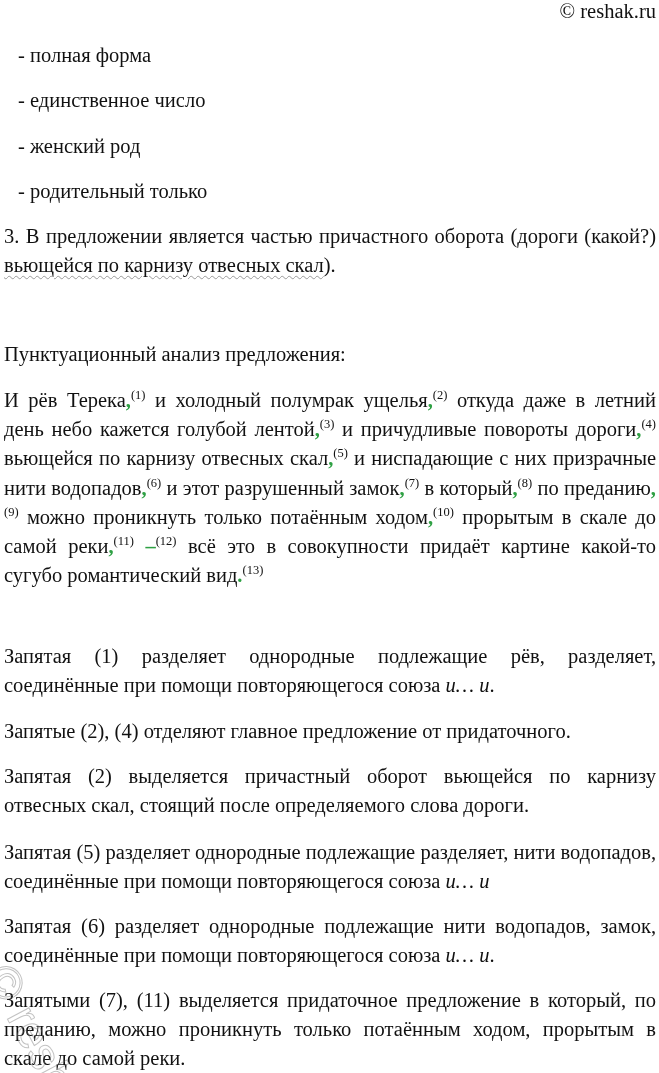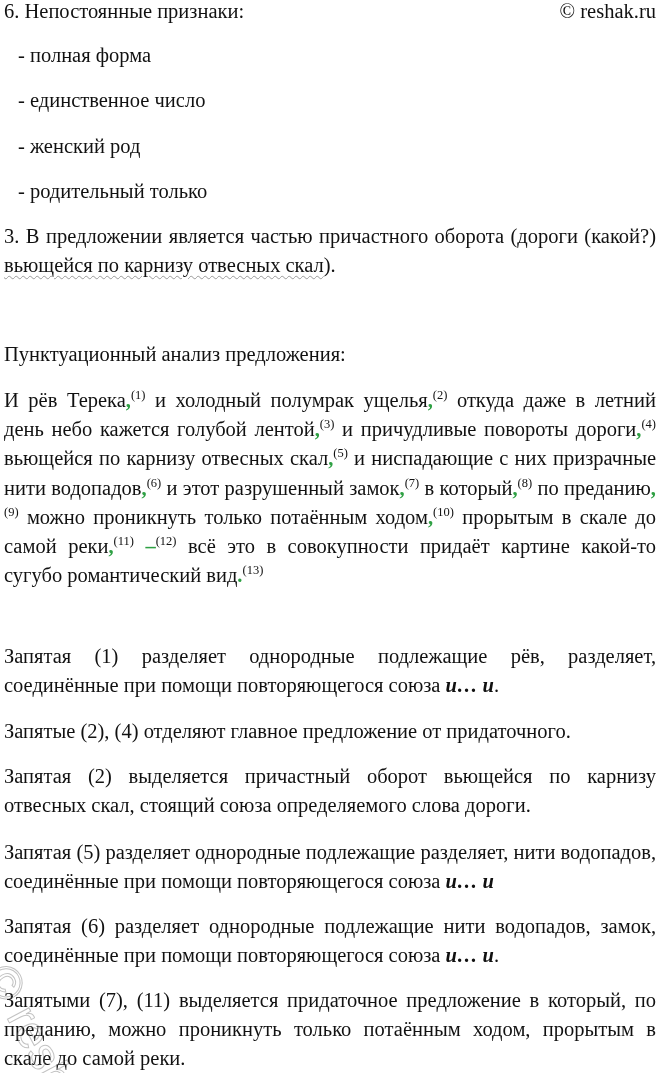--- a/index.html
+++ b/index.html
@@ -44,21 +44,21 @@
     }
     p.para {
       position: absolute;
       left: 0;
       width: 652px;
       margin: 0;
       text-align: justify;
       line-height: 29.2px;
     }
     .it { }
-    .bi { font-style: italic; font-weight: bold; }
+    .bi { font-style: italic; font-weight: normal; }
     .wavy {
       text-decoration: underline wavy #9a9a9a;
       text-decoration-thickness: 1px;
       text-underline-offset: 3px;
     }
     .g { color: #2ea043; font-weight: bold; }
     sup.n {
       font-size: 12.5px;
       vertical-align: 0;
       position: relative;
@@ -79,42 +79,41 @@
       pointer-events: none;
       left: 22px;
     }
   </style>
 </head>
 <body>
 
 <div class="page">
 
   <div class="line-block header">
-    <span>6. Непостоянные признаки:</span>
     <span class="copyright">© reshak.ru</span>
   </div>
 
   <div class="list-item" style="top:41px">- полная форма</div>
   <div class="list-item" style="top:86px">- единственное число</div>
   <div class="list-item" style="top:132px">- женский род</div>
   <div class="list-item" style="top:177px">- родительный только</div>
 
   <p class="para" style="top:222px"><span>3. В предложении является частью причастного оборота (дороги </span><span class="it">(какой?)</span> <span class="wavy">вьющейся по карнизу отвесных скал</span><span>).</span></p>
 
   <p class="para it" style="top:340px">Пунктуационный анализ предложения:</p>
 
   <p class="para" style="top:386px">
     <span>И рёв Терека</span><span class="g">,</span><sup class="n">(1)</sup><span> и холодный полумрак ущелья</span><span class="g">,</span><sup class="n">(2)</sup><span> откуда даже в летний день небо кажется голубой лентой</span><span class="g">,</span><sup class="n">(3)</sup><span> и причудливые повороты дороги</span><span class="g">,</span><sup class="n">(4)</sup><span> вьющейся по карнизу отвесных скал</span><span class="g">,</span><sup class="n">(5)</sup><span> и ниспадающие с них призрачные нити водопадов</span><span class="g">,</span><sup class="n">(6)</sup><span> и этот разрушенный замок</span><span class="g">,</span><sup class="n">(7)</sup><span> в который</span><span class="g">,</span><sup class="n">(8)</sup><span> по преданию</span><span class="g">,</span><sup class="n">(9)</sup><span> можно проникнуть только потаённым ходом</span><span class="g">,</span><sup class="n">(10)</sup><span> прорытым в скале до самой реки</span><span class="g">,</span><sup class="n">(11)</sup><span> </span><span class="g">–</span><sup class="n">(12)</sup><span> всё это в совокупности придаёт картине какой-то сугубо романтический вид</span><span class="g">.</span><sup class="n">(13)</sup>
   </p>
 
   <p class="para" style="top:642px"><span>Запятая (1) разделяет однородные подлежащие </span><span class="it">рёв</span><span>, </span><span class="it">разделяет</span><span>, соединённые при помощи повторяющегося союза </span><span class="bi">и… и</span><span>.</span></p>
 
   <p class="para" style="top:717px">Запятые (2), (4) отделяют главное предложение от придаточного.</p>
 
-  <p class="para" style="top:762px"><span>Запятая (2) выделяется причастный оборот </span><span class="it">вьющейся по карнизу отвесных скал</span><span>, стоящий союза определяемого слова </span><span class="it">дороги</span><span>.</span></p>
+  <p class="para" style="top:762px"><span>Запятая (2) выделяется причастный оборот </span><span class="it">вьющейся по карнизу отвесных скал</span><span>, стоящий после определяемого слова </span><span class="it">дороги</span><span>.</span></p>
 
   <p class="para" style="top:838px"><span>Запятая (5) разделяет однородные подлежащие </span><span class="it">разделяет</span><span>, </span><span class="it">нити водопадов</span><span>, соединённые при помощи повторяющегося союза </span><span class="bi">и… и</span></p>
 
   <p class="para" style="top:912px"><span>Запятая (6) разделяет однородные подлежащие </span><span class="it">нити водопадов</span><span>, </span><span class="it">замок</span><span>, соединённые при помощи повторяющегося союза </span><span class="bi">и… и</span><span>.</span></p>
 
   <p class="para" style="top:986px"><span>Запятыми (7), (11) выделяется придаточное предложение </span><span class="it">в который, по преданию, можно проникнуть только потаённым ходом, прорытым в скале до самой реки.</span></p>
 
 </div>
 
 <div class="watermark">© reshak.ru</div>

